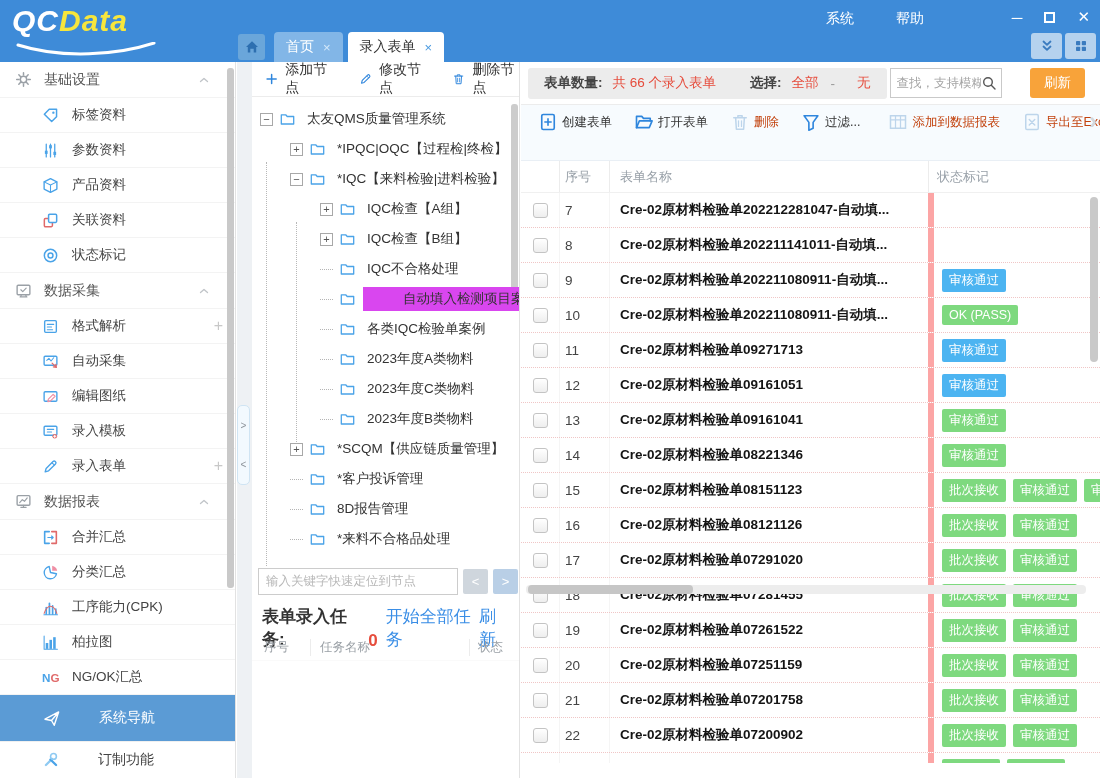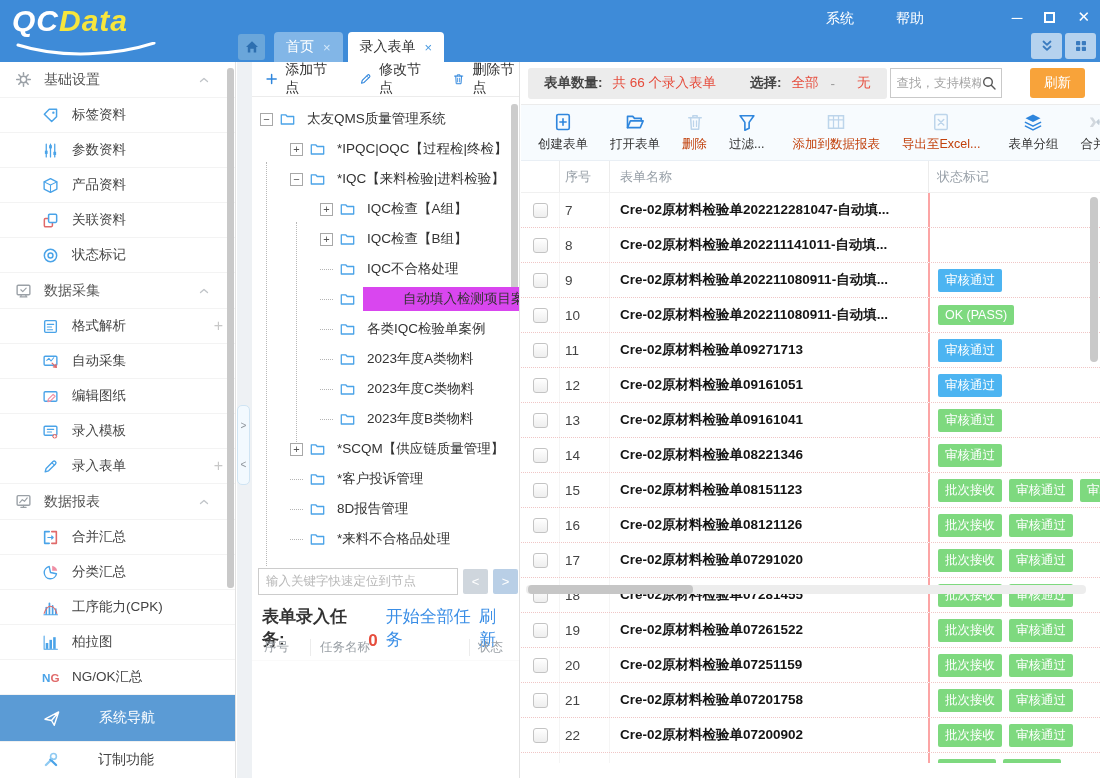--- a/index.html
+++ b/index.html
@@ -90,34 +90,34 @@
   .summary-pill .k { color:#444; font-weight:bold; }
   .summary-pill .v { color:var(--red,#e64c3c); margin-left:10px; }
   .summary-pill .gap { width:34px; }
   .summary-pill .dash { color:#999; margin:0 12px; }
   .search-box { margin-left:3px; width:112px; height:30px; border:1px solid #c9c9c9; display:flex; align-items:center; background:#fff; }
   .search-box input { border:none; outline:none; flex:1; min-width:0; font-size:12.5px; padding-left:6px; color:#333; font-family:inherit; }
   .search-box input::placeholder { color:#a5a5a5; }
   .search-box .icon { width:16px; height:16px; flex:none; margin-right:4px; }
   .refresh-btn { margin-left:auto; margin-right:15px; width:55px; height:30px; background:var(--orange,#f8a33a); color:#fff; border:none; border-radius:3px; font-size:13.5px; font-family:inherit; }
   .form-toolbar { height:56px; background:#f7fbfe; border-bottom:1px solid #e9eff5; display:flex; align-items:flex-start; padding:7px 0 0 6px; position:relative; }
-  .ftb-btn { display:flex; flex-direction:column; align-items:center; gap:4px; padding:0 11px; font-size:12.5px; color:#333; white-space:nowrap; }
+  .ftb-btn { display:flex; flex-direction:row; align-items:center; gap:4px; padding:0 11px; font-size:12.5px; color:#333; white-space:nowrap; }
   .ftb-btn .icon { width:20px; height:20px; }
   .ftb-btn.disabled { color:#c2410c; }
   .ftb-sep { width:1px; height:42px; background:#e3ebf2; margin:0 3px; }
   .overflow-arrow { position:absolute; right:3px; top:2px; color:#d2d8de; font-size:24px; font-weight:bold; }
 
   .form-table { position:absolute; left:0; top:99px; width:100%; height:617px; }
   .ft-header { height:32px; display:flex; align-items:center; color:#98a0a8; font-size:13px; border-bottom:1px solid #f0f0f0; }
   .ft-body { height:570px; overflow:hidden; }
   .ft-row { height:35px; display:flex; align-items:center; border-bottom:1px dotted #f0c6c6; }
   .c-check { width:38px; display:flex; justify-content:center; align-self:stretch; align-items:center; }
   .c-num { width:50px; padding-left:5px; align-self:stretch; display:flex; align-items:center; border-left:1px solid #f5f5f5; color:#444; }
   .c-name { flex:1; padding-left:10px; align-self:stretch; display:flex; align-items:center; border-left:1px solid #f5f5f5; font-weight:bold; color:#141414; white-space:nowrap; overflow:hidden; }
-  .c-status { width:172px; padding-left:8px; align-self:stretch; display:flex; align-items:center; border-left:2px solid #fca5a5; }
+  .c-status { width:172px; padding-left:8px; align-self:stretch; display:flex; align-items:center; border-left:6px solid #fca5a5; }
   .ft-header .c-num, .ft-header .c-name, .ft-header .c-status { font-weight:normal; color:#98a0a8; border-left:1px solid #ececec; }
   .checkbox { width:15px; height:15px; border:1px solid #c4c4c4; border-radius:3px; background:linear-gradient(#ffffff,#eeeeee); }
   .badge { color:#fff; font-size:12.5px; padding:3px 7px; border-radius:2px; margin-right:7px; white-space:nowrap; }
   .badge-blue { background:var(--badgeblue,#4cb4f1); }
   .badge-green { background:var(--badgegreen,#7ed97f); }
   .badge.stubb { width:58px; height:22px; padding:0; }
   .vscroll { position:absolute; right:2px; top:133px; width:8px; height:578px; }
   .vscroll .thumb { position:absolute; top:2px; width:8px; height:165px; background:#c9c9c9; border-radius:4px; }
   .hscroll { position:absolute; left:5px; bottom:5px; width:560px; height:9px; background:#ededed; border-radius:4px; }
   .hscroll .thumb { position:absolute; left:2px; top:0; width:165px; height:9px; background:#c6c6c6; border-radius:4px; }

